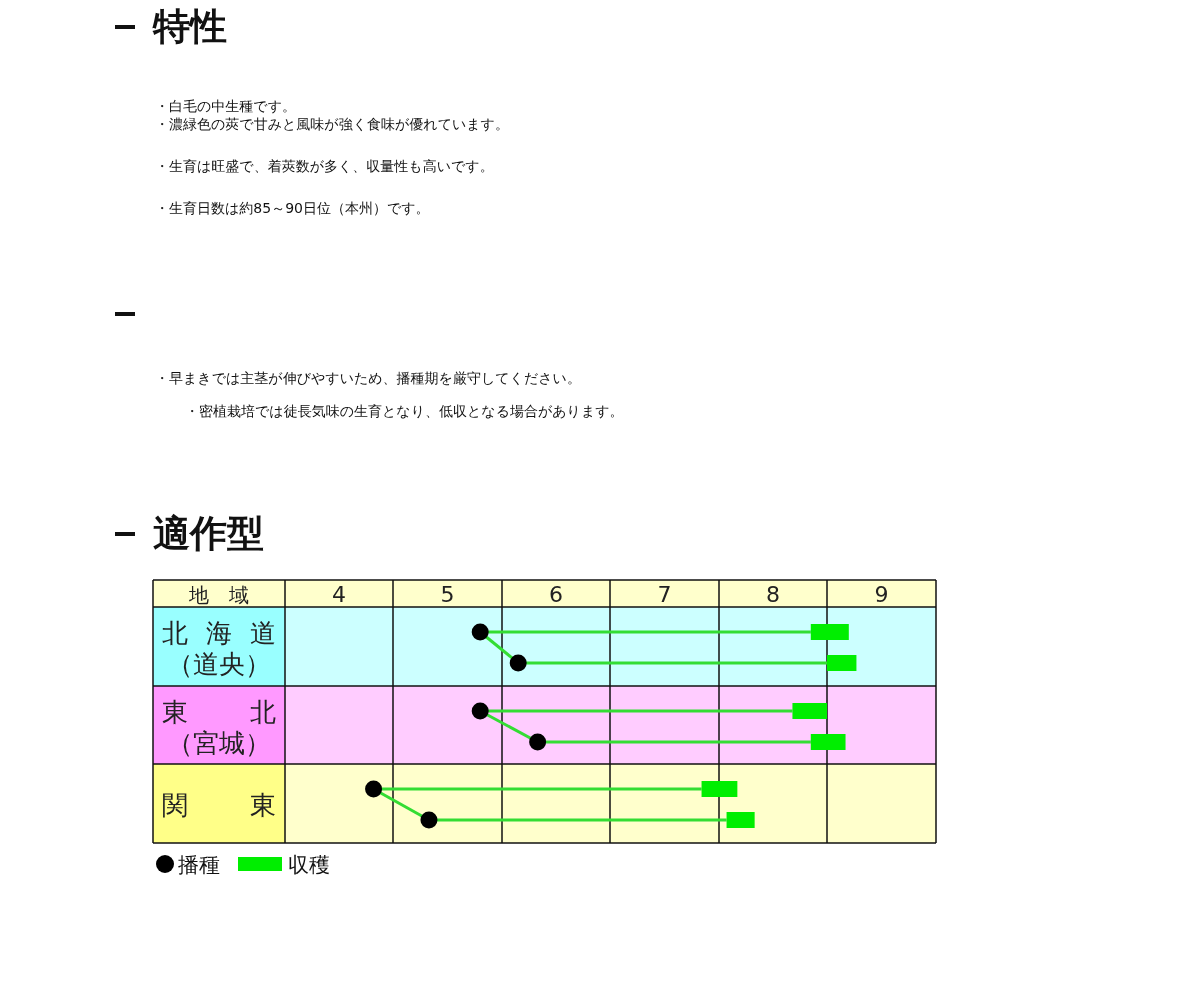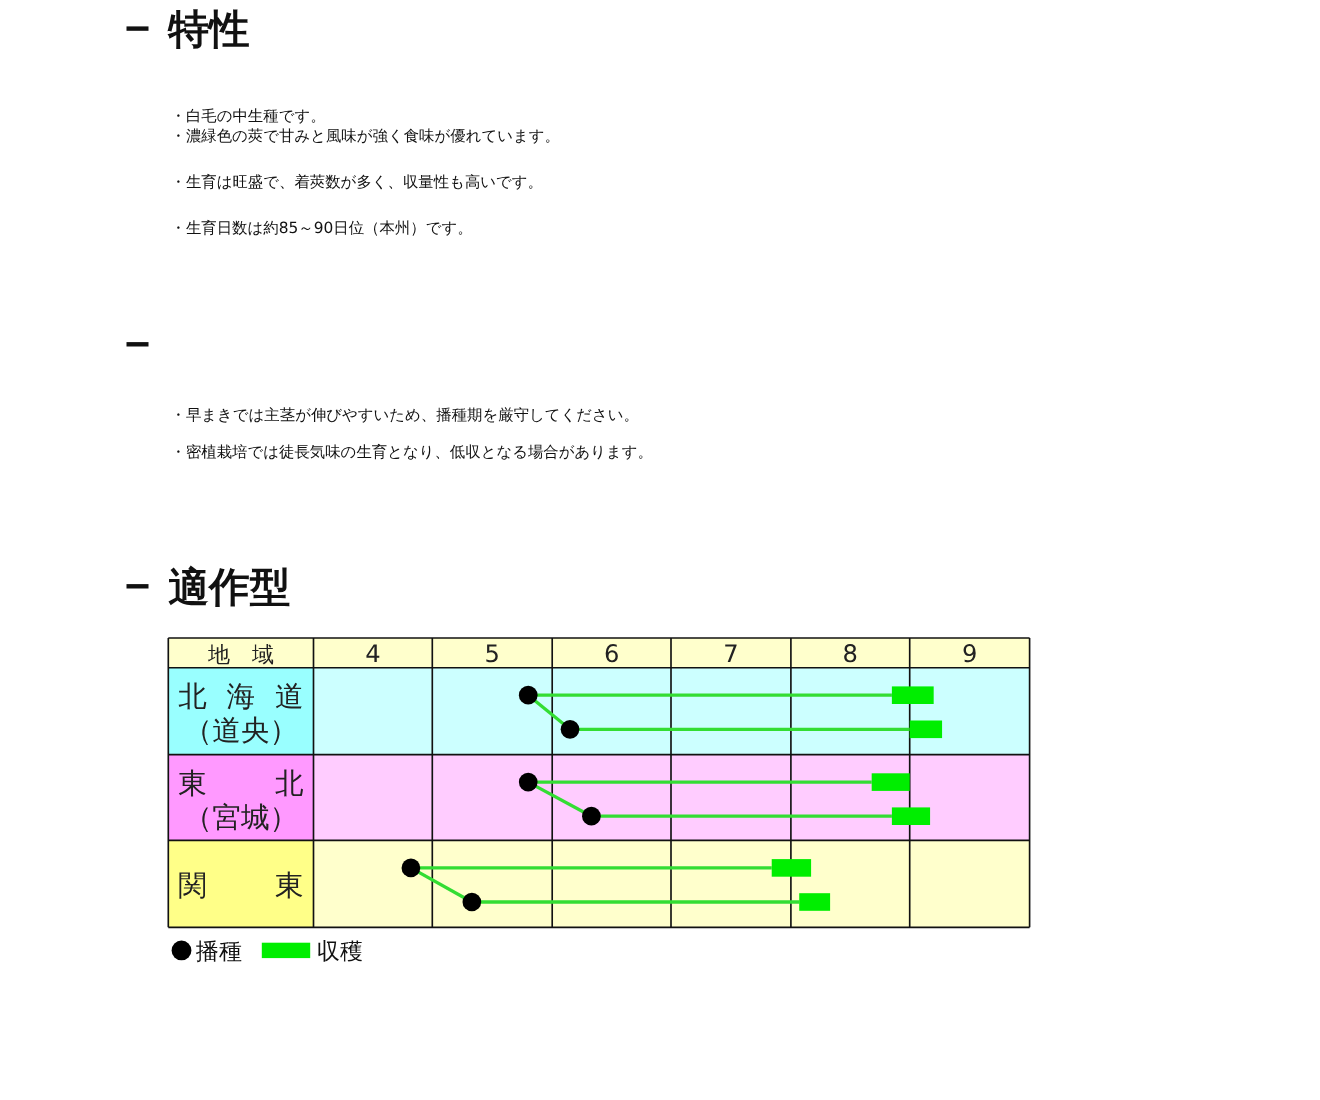--- a/index.html
+++ b/index.html
@@ -22,21 +22,21 @@
   <div class="section-title" style="top:6px;"><span class="dash"></span><span>特性</span></div>
   <div class="bullet" style="top:96px;">・白毛の中生種です。</div>
   <div class="bullet" style="top:114px;">・濃緑色の莢で甘みと風味が強く食味が優れています。</div>
   <div class="bullet" style="top:156px;">・生育は旺盛で、着莢数が多く、収量性も高いです。</div>
   <div class="bullet" style="top:182px;margin-top:16px;">・生育日数は約85～90日位（本州）です。</div>
 </div>
 
 <div>
   <div class="section-title" style="top:293px;"><span class="dash"></span></div>
   <div class="bullet" style="top:368px;">・早まきでは主茎が伸びやすいため、播種期を厳守してください。</div>
-  <div class="bullet" style="top:401px;">・密植栽培では徒長気味の生育となり、低収となる場合があります。</div>
+  <div class="bullet" style="top:401px;margin-left:30px;">・密植栽培では徒長気味の生育となり、低収となる場合があります。</div>
 </div>
 
 <div>
   <div class="section-title" style="top:513px;"><span class="dash"></span><span>適作型</span></div>
 </div>
 
 <div class="grid-wrap">
   <svg id="chart" width="1200" height="1000" xmlns="http://www.w3.org/2000/svg">
       <rect x="153" y="580" width="783" height="27" fill="#ffffcc"></rect>
       <rect x="153" y="607" width="132" height="79" fill="#99ffff"></rect>

